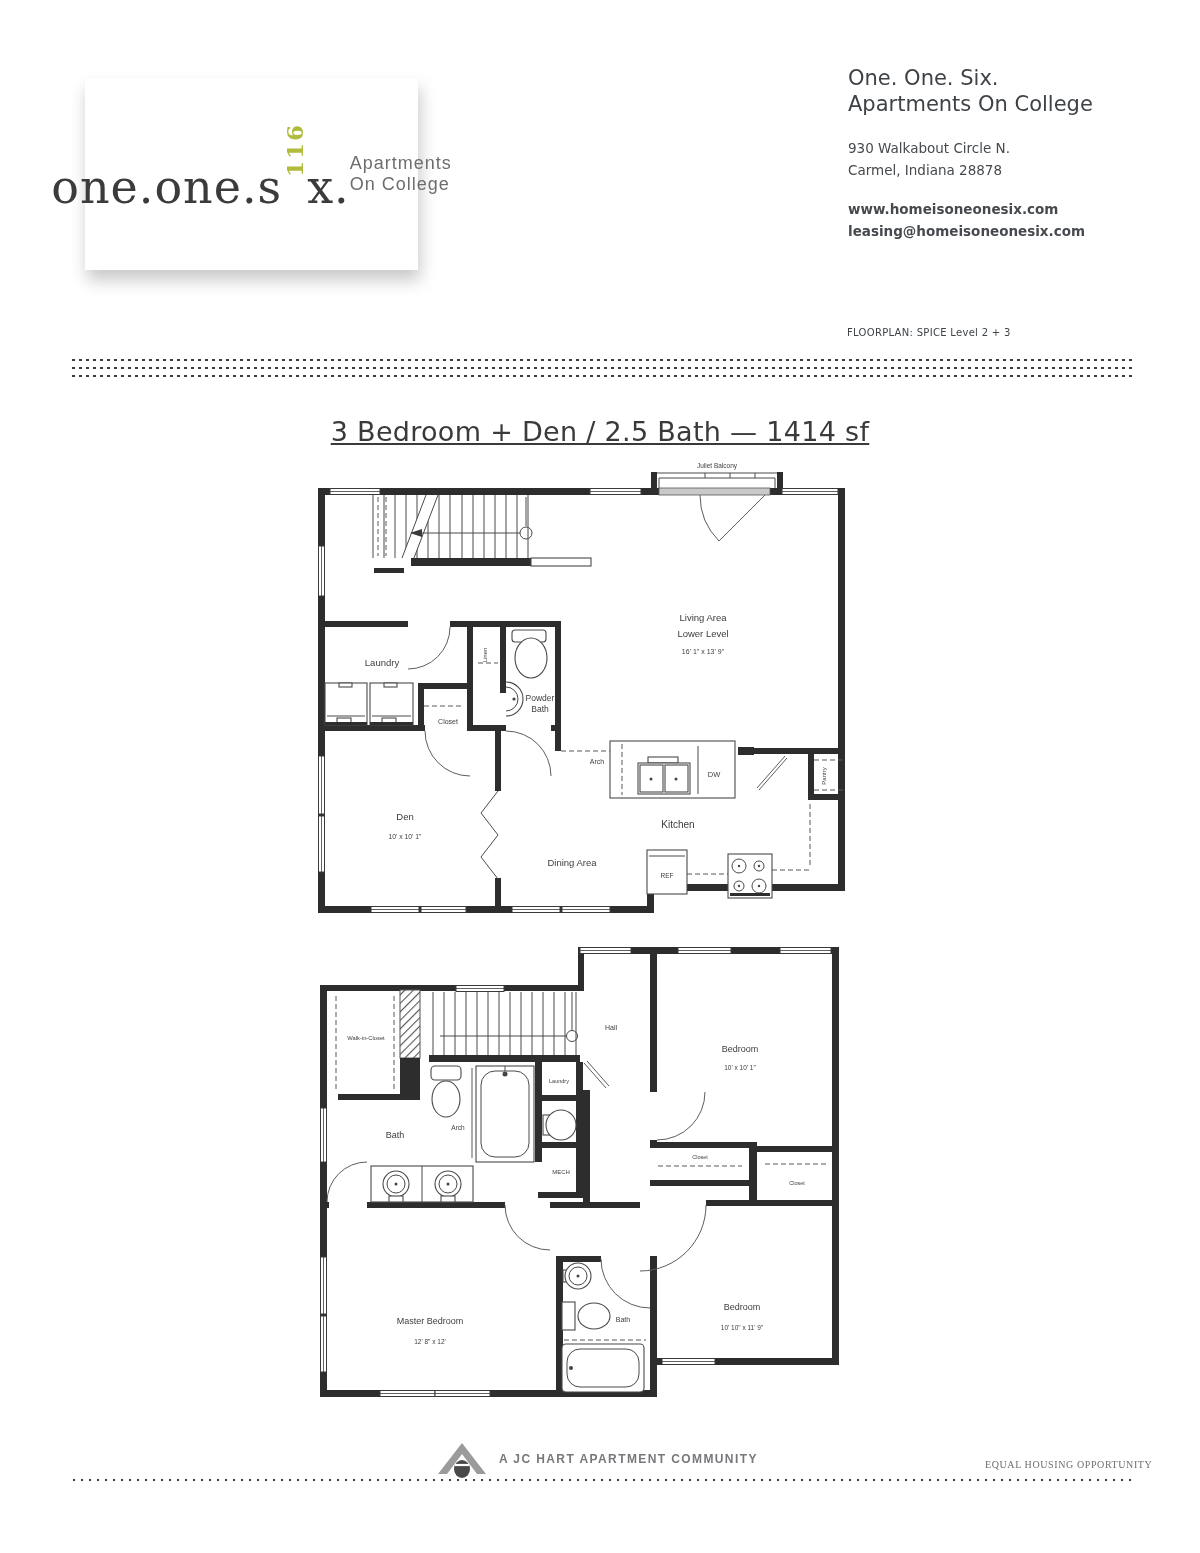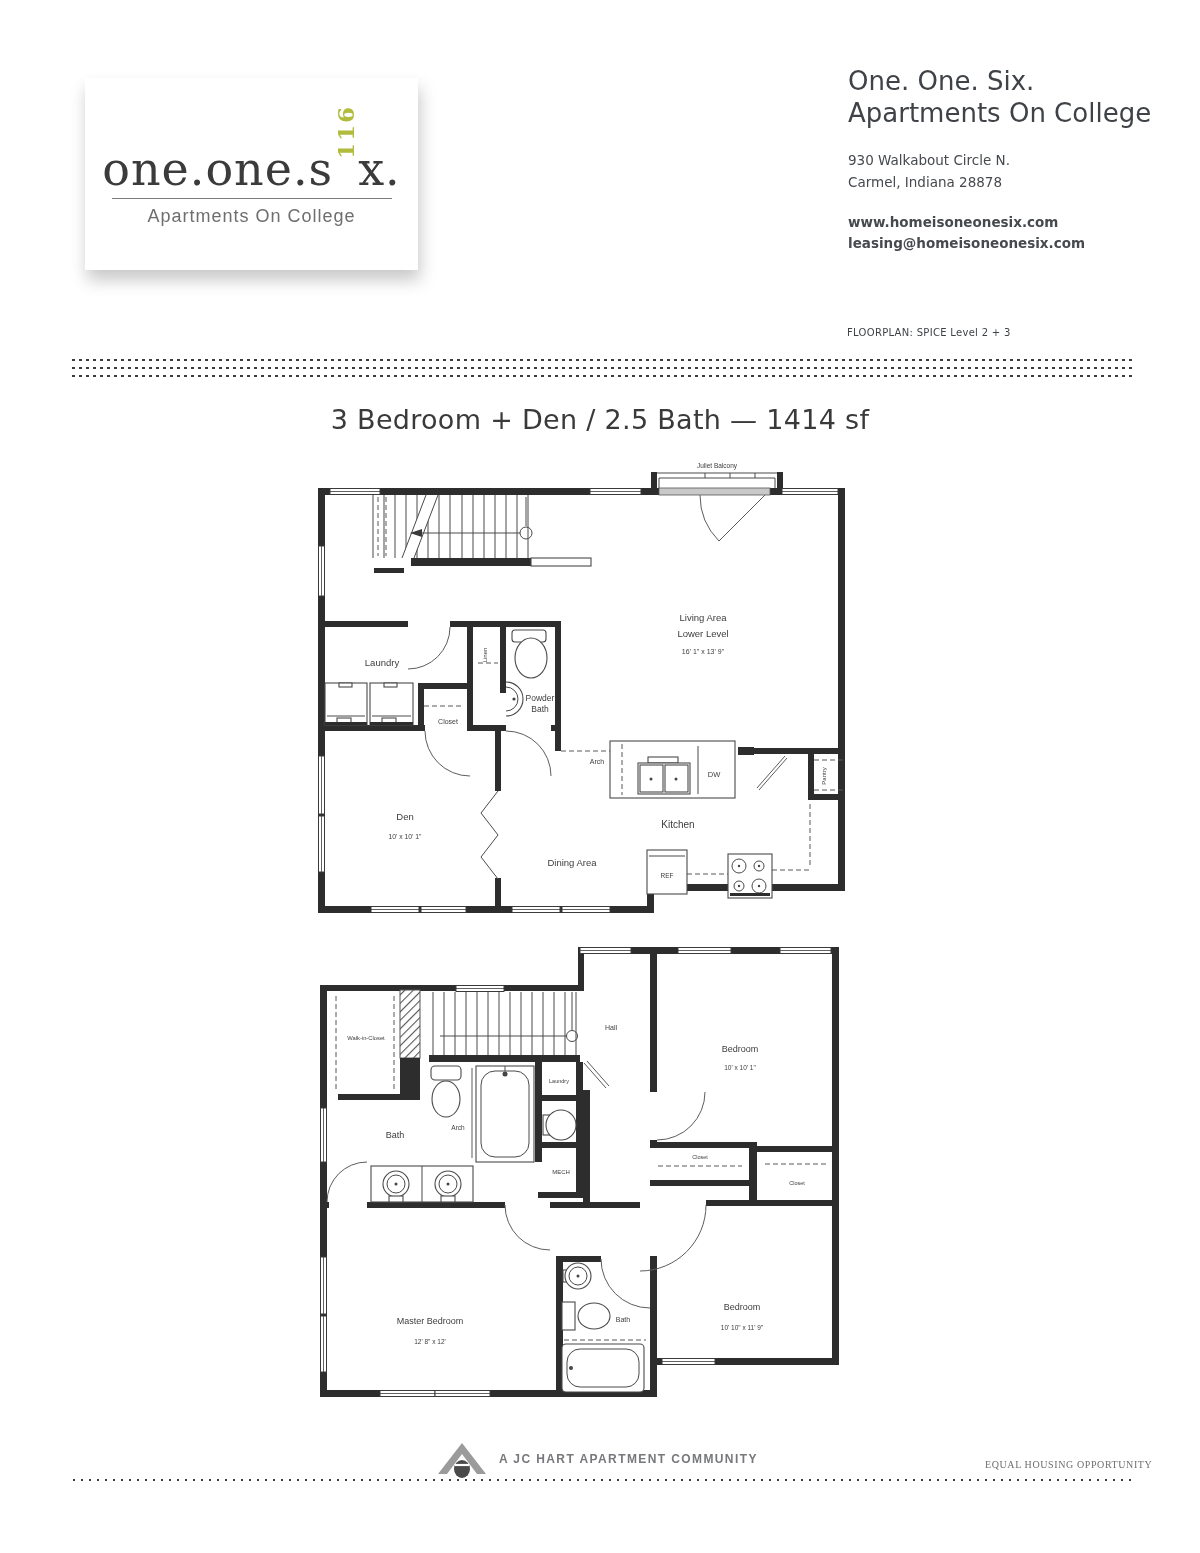--- a/index.html
+++ b/index.html
@@ -1,34 +1,34 @@
 <!DOCTYPE html>
 <html><head>
 <meta charset="utf-8">
 <style>
   html,body{margin:0;padding:0;background:#ffffff;}
   #page{position:relative;width:1200px;height:1553px;background:#ffffff;overflow:hidden;
         font-family:"DejaVu Sans",sans-serif;}
 
   
   .logo-card{position:absolute;left:85px;top:78px;width:333px;height:192px;background:#ffffff;
-             box-shadow:2px 10px 16px rgba(0,0,0,.22);display:flex;flex-direction:column;
+             box-shadow:2px 10px 16px rgba(0,0,0,.22);display:flex;flex-direction:row;
              align-items:center;justify-content:center;}
   .logo-line{display:flex;align-items:baseline;font-family:"DejaVu Serif",serif;
              font-size:46px;color:#3b3b3b;letter-spacing:1px;line-height:1;}
   .logo-116{display:inline-block;writing-mode:vertical-rl;transform:rotate(180deg);
             font-family:"DejaVu Serif",serif;font-size:23px;font-weight:bold;color:#b2bc3c;
             letter-spacing:2px;position:relative;top:-26px;margin:0 1px;height:64px;}
   .logo-rule{width:280px;height:1px;background:#7a7a7a;margin:6px 0 7px 0;}
   .logo-tagline{font-family:"Liberation Sans",sans-serif;font-size:18px;color:#6e6e6e;
                 letter-spacing:1px;}
 
   
   .hdr{position:absolute;left:848px;top:66px;color:#3f4347;}
-  .hdr-title{font-size:26px;line-height:1.22;}
+  .hdr-title{font-size:21px;line-height:1.22;}
   .hdr-addr{margin-top:21px;font-size:13.5px;line-height:1.6;color:#46494d;}
   .hdr-links{margin-top:18px;font-size:13.5px;line-height:1.6;color:#46494d;font-weight:bold;}
   .fp-label{position:absolute;left:847px;top:327px;font-size:10px;color:#3f4347;letter-spacing:.3px;}
 
   
   .dotband{position:absolute;left:70px;width:1062px;height:26px;top:354px;
     background-image:radial-gradient(circle,#3c3c3c 1.15px,transparent 1.3px);
     background-size:7px 8px;background-position:0 2px;}
   .dotline{position:absolute;left:70px;width:1062px;height:6px;top:1477px;
     background-image:radial-gradient(circle,#3c3c3c 1.3px,transparent 1.45px);
@@ -83,21 +83,21 @@
       <div>Carmel, Indiana 28878</div>
     </div>
     <div class="hdr-links">
       <div>www.homeisoneonesix.com</div>
       <div>leasing@homeisoneonesix.com</div>
     </div>
   </div>
 
   <div class="fp-label">FLOORPLAN: SPICE Level 2 + 3</div>
   <div class="dotband"></div>
-  <h1 class="plan-title" style="margin:0;font-weight:normal;">3 Bedroom + Den / 2.5 Bath — 1414 sf</h1>
+  <h1 class="plan-title" style="margin:12px;font-weight:normal;text-decoration:underline;">3 Bedroom + Den / 2.5 Bath — 1414 sf</h1>
 
   <svg class="plan" style="left:310px;top:458px;" width="540" height="460" viewBox="0 0 540 460">
 
     <g>
       <path class="thin" d="M344,30 V15 H470 V30"></path>
       <path class="thin" d="M349,30 V20 H465 V30"></path>
       <path class="thin" d="M395,15 V20 M420,15 V20 M445,15 V20"></path>
       <rect class="dark" x="341" y="14" width="6" height="18"></rect>
       <rect class="dark" x="467" y="14" width="6" height="18"></rect>
     </g>

